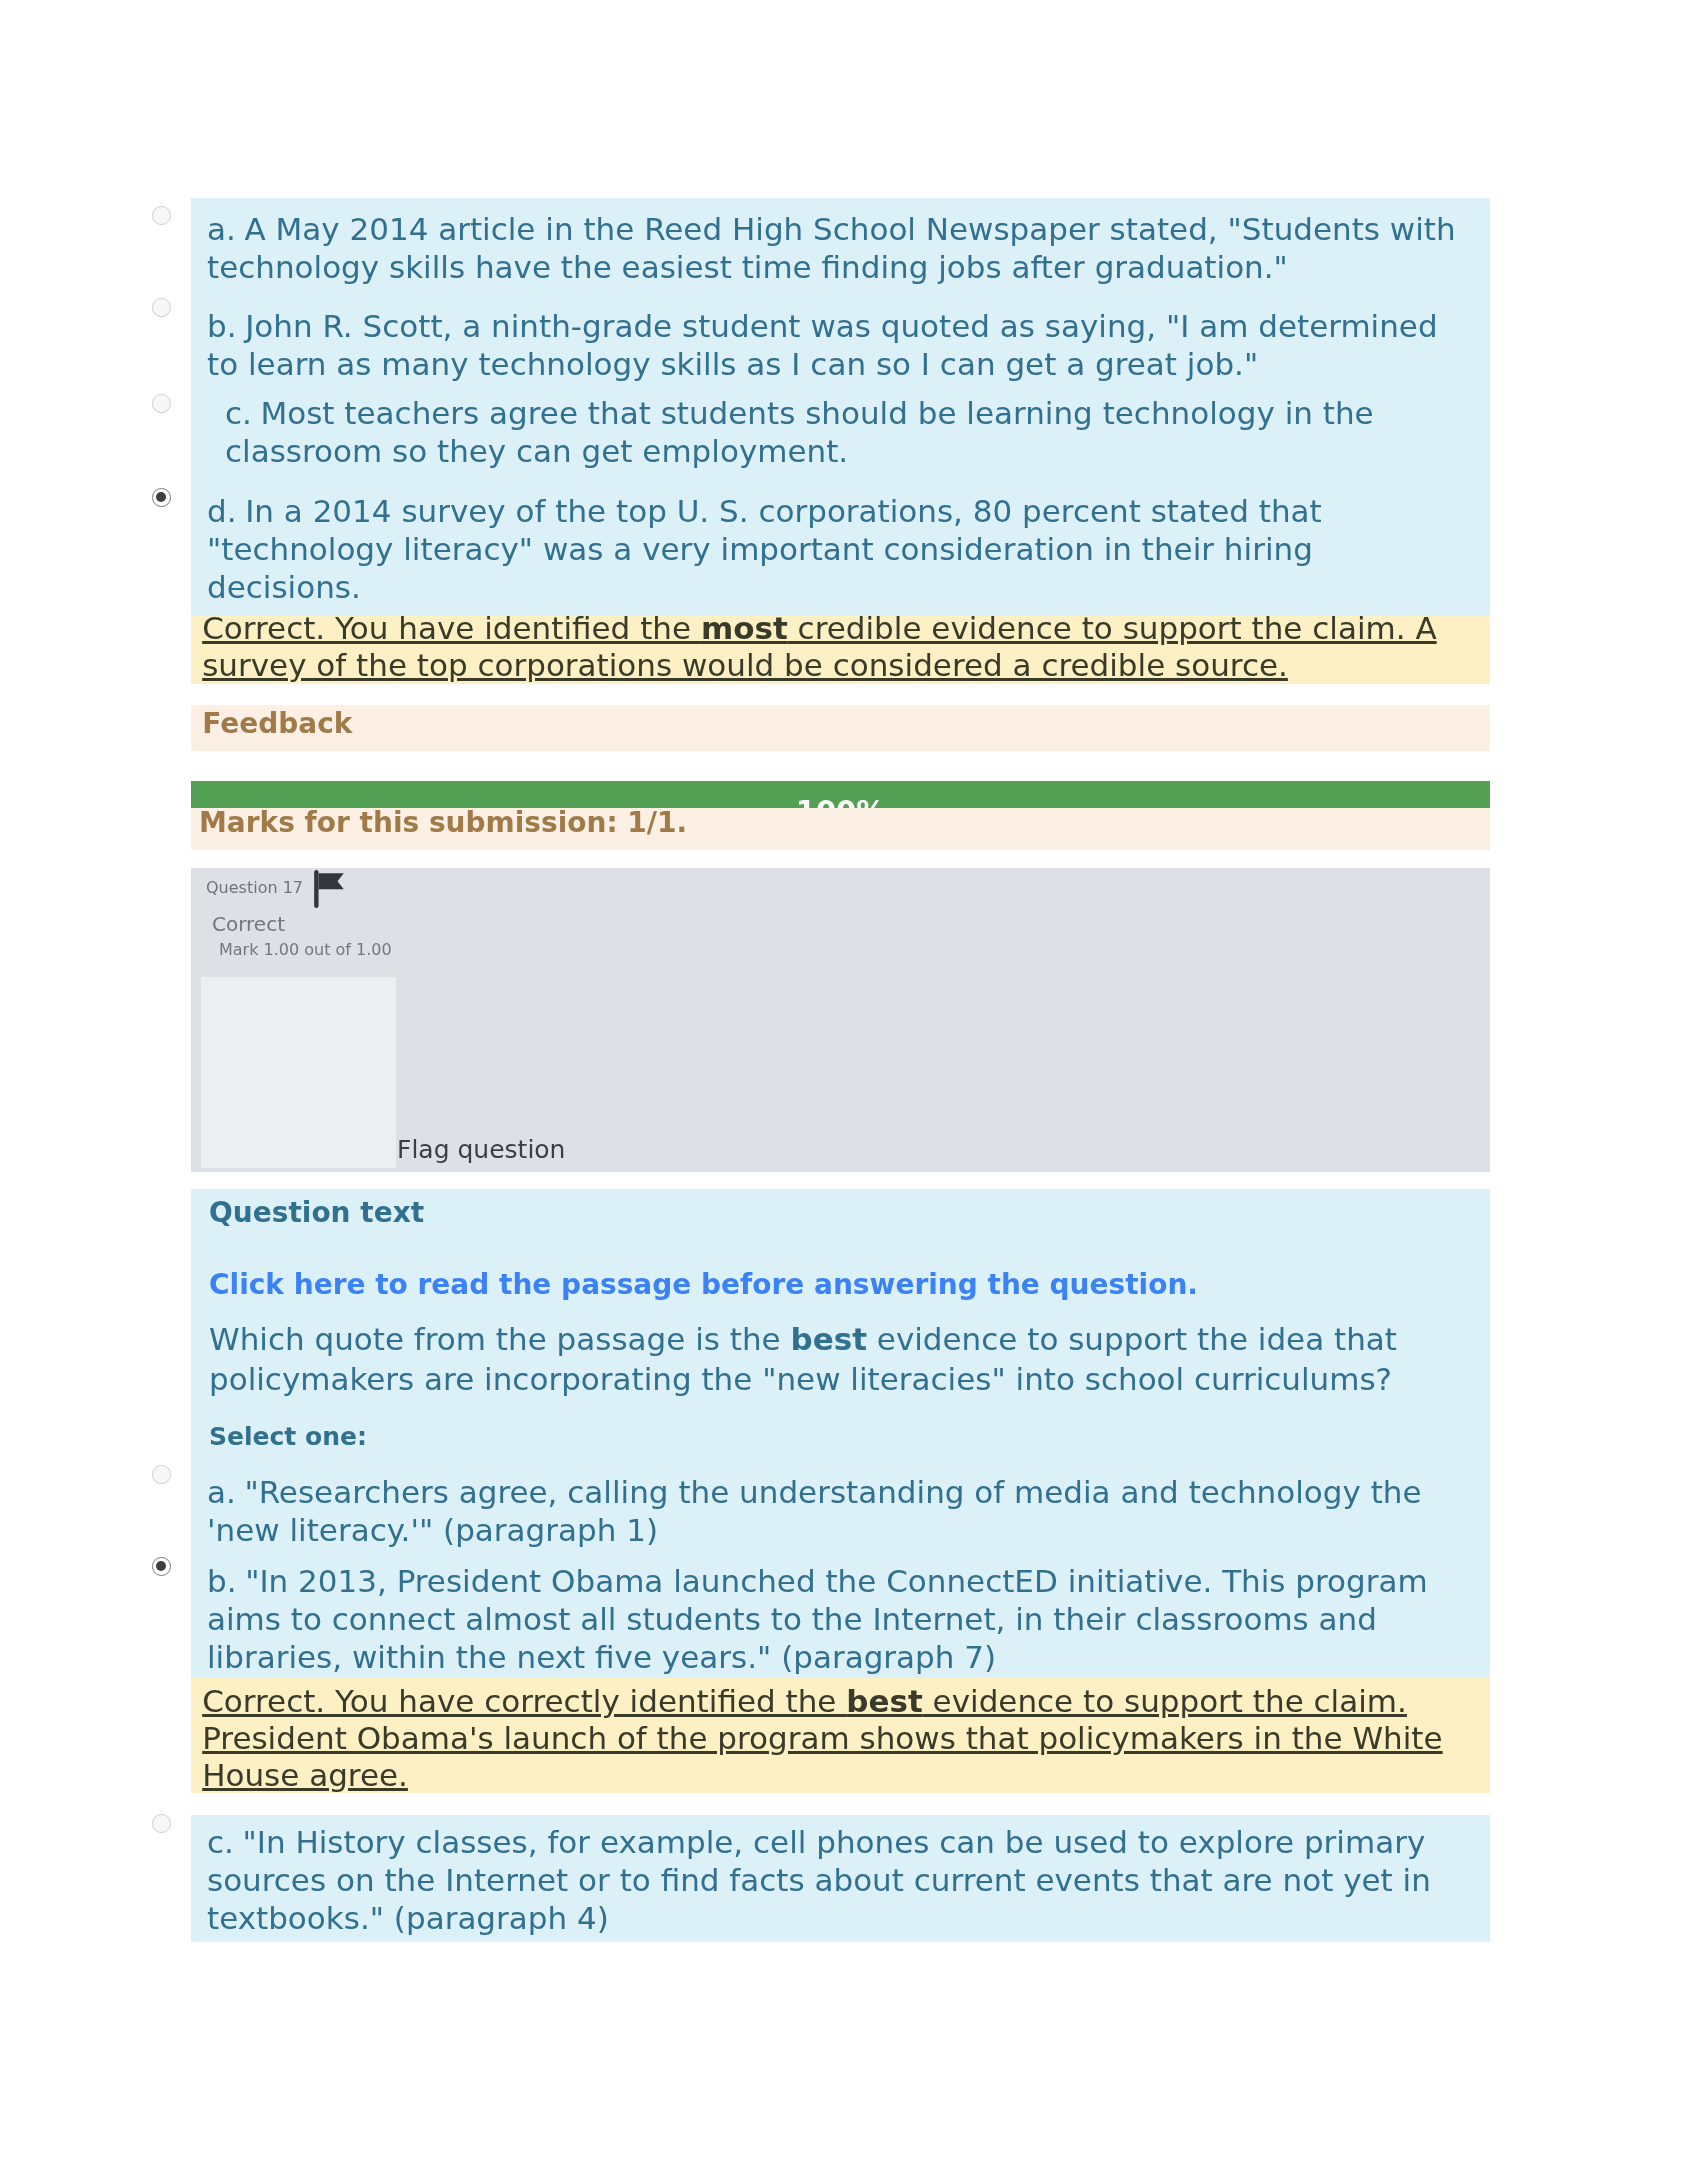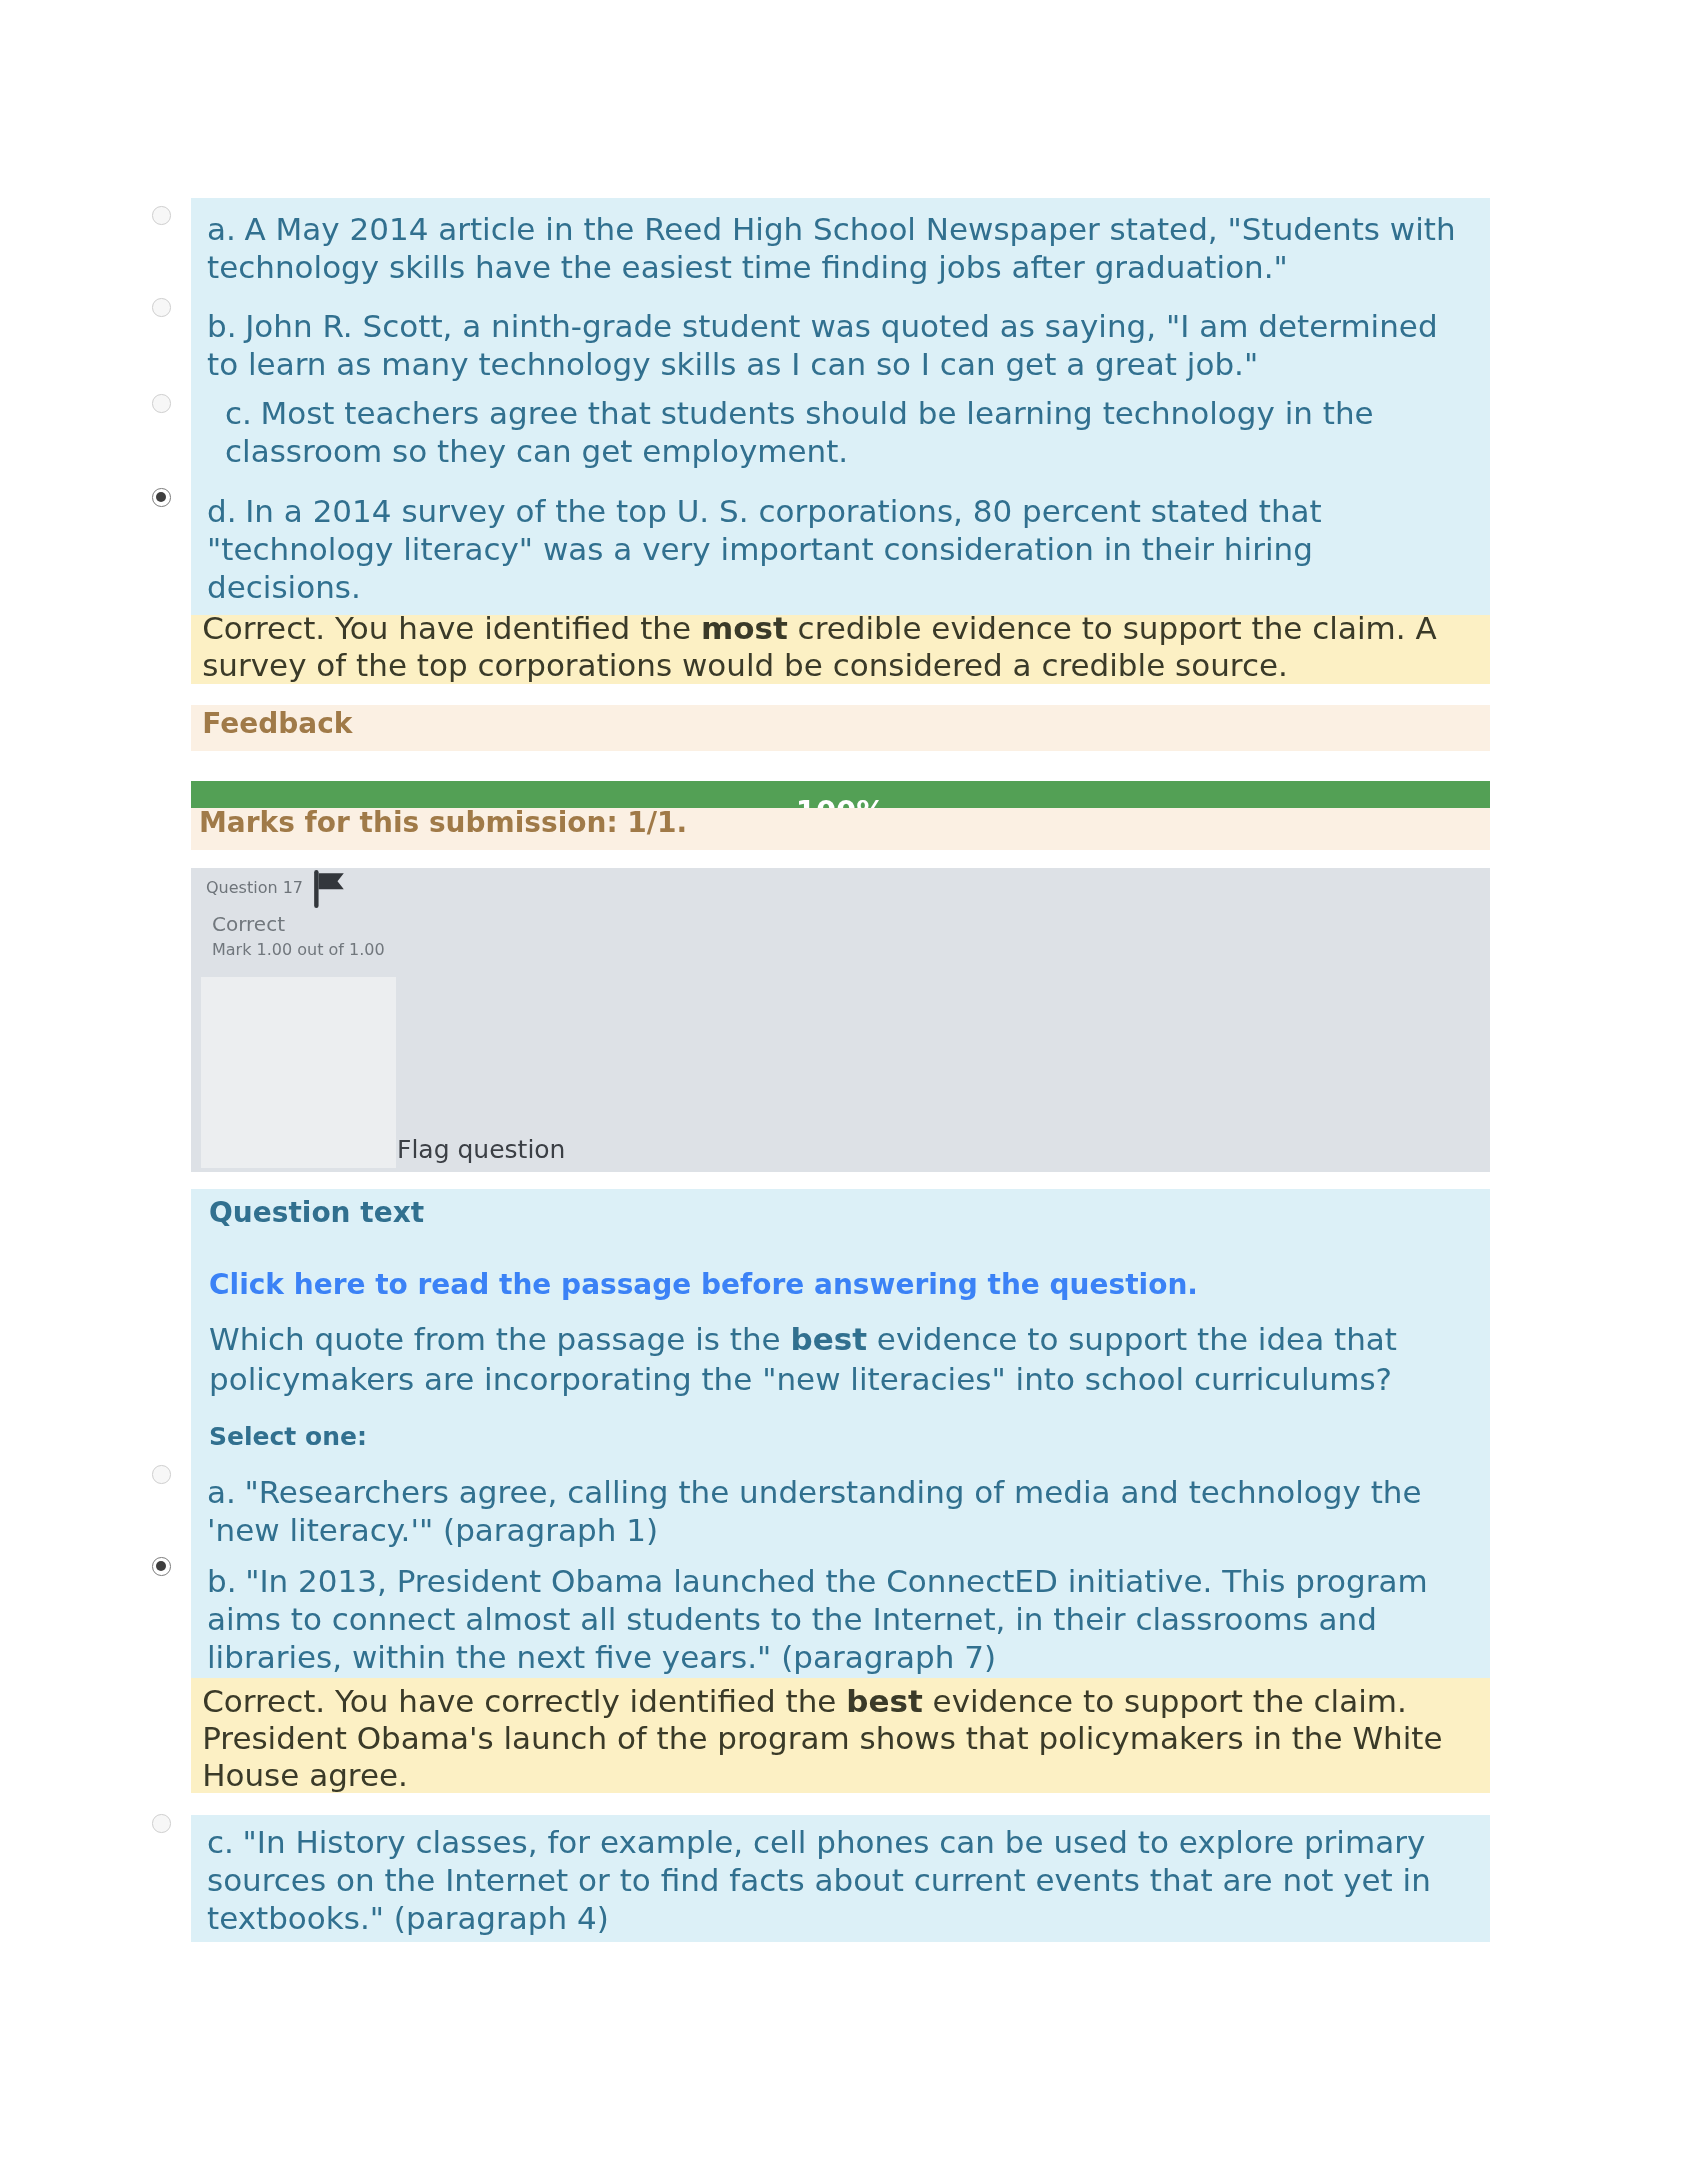--- a/index.html
+++ b/index.html
@@ -12,21 +12,21 @@
   .blk{position:absolute;}
 
   .ansblock{background:#dcf0f7;}
   .optline{color:#31708f;font-size:31px;line-height:38px;}
   .optline .ltr{margin-right:8.6px;}
   .radio{position:absolute;width:18.5px;height:18.5px;border-radius:50%;
          border:1.3px solid #cfcfcf;background:#f7f7f7;}
   .radio.sel{background:#fff;border-color:#7d7d7d;}
   .radio.sel::after{content:"";position:absolute;left:2.6px;top:2.6px;width:10.6px;height:10.6px;border-radius:50%;background:#3f3f3f;}
 
-  .fbyellow{background:#fcf0c4;color:#3a3a28;font-size:31px;line-height:37px;}
+  .fbyellow{background:#fcf0c4;color:#3a3a28;font-size:31px;line-height:37px;text-decoration:underline;}
   .fbpeach{background:#fbf0e3;color:#a07a48;font-size:28px;line-height:38px;font-weight:bold;}
   .marks{background:#fbf0e3;color:#a07a48;font-size:28px;line-height:42px;font-weight:bold;}
   .gradelabel{color:#fff;font-size:29px;line-height:28px;text-align:center;font-weight:bold;}
   .qinfo{background:#dde1e6;}
   .qinfo-inner{background:#eceef0;}
   .qnum{color:#6e747a;font-size:16px;line-height:26.5px;font-weight:normal;}
   .qstate{color:#71777d;font-size:20px;line-height:22.5px;}
   .qmark{color:#71777d;font-size:16px;line-height:22.5px;}
   .qflag{color:#3b3f45;font-size:25px;line-height:26.5px;}
   .qtext{background:#dcf0f7;}
@@ -78,21 +78,21 @@
 
   <div class="qinfo blk" style="left:191px;top:868px;width:1299px;height:304px;"></div>
   <div class="qinfo-inner blk" style="left:201px;top:977px;width:195px;height:191px;"></div>
 
   <div class="blk qnum" style="left:206px;top:875px;">Question 17</div>
   <svg class="blk" style="left:311px;top:869px;" width="41" height="40" viewBox="0 0 26 25">
     <path d="M3.4 1.8 v21.4" stroke="#33373c" stroke-width="2.8" fill="none" stroke-linecap="round"></path>
     <path d="M4.8 2.5 h16.0 l-4.0 5.1 l4.0 5.1 h-16.0 z" fill="#33373c"></path>
   </svg>
   <div class="blk qstate" style="left:212px;top:913px;">Correct</div>
-  <div class="blk qmark" style="left:212px;top:939px;">Mark 1.00 out of 1.00</div>
+  <div class="blk qmark" style="left:219px;top:939px;">Mark 1.00 out of 1.00</div>
   <div class="blk qflag" style="left:397px;top:1137px;">Flag question</div>
 
   <div class="qtext blk" style="left:191px;top:1189px;width:1299px;height:490px;"></div>
   <div class="blk qtextlabel" style="left:209px;top:1198px;">Question text</div>
   <div class="blk qlink" style="left:209px;top:1270px;">Click here to read the passage before answering the question.</div>
   <div class="blk qprompt" style="left:209px;top:1319px;width:1264px;">
     <span>Which quote from the passage is the </span><b>best</b><span> evidence to support the idea that policymakers are incorporating the "new literacies" into school curriculums?</span>
   </div>
   <div class="blk qselect" style="left:209px;top:1424px;">Select one:</div>
 

